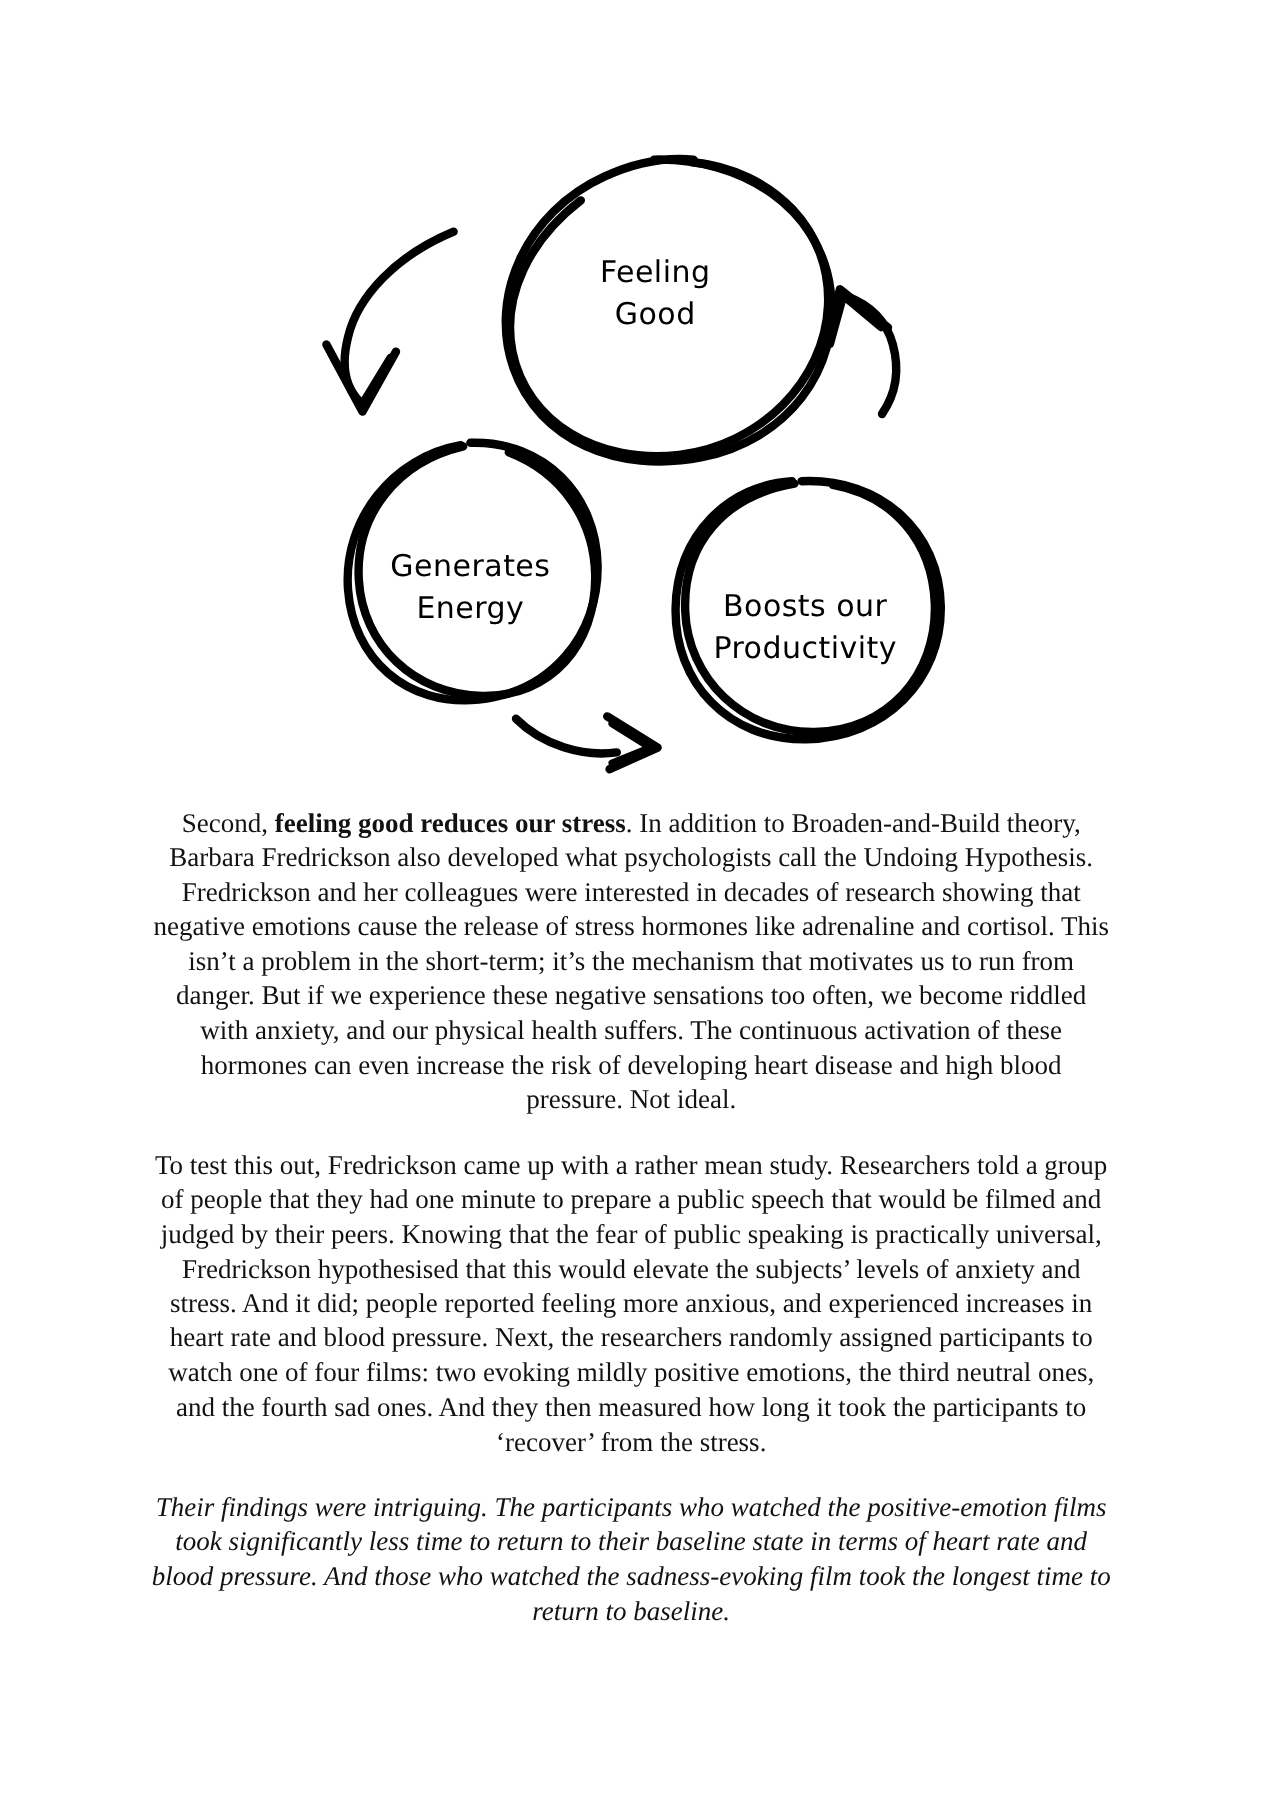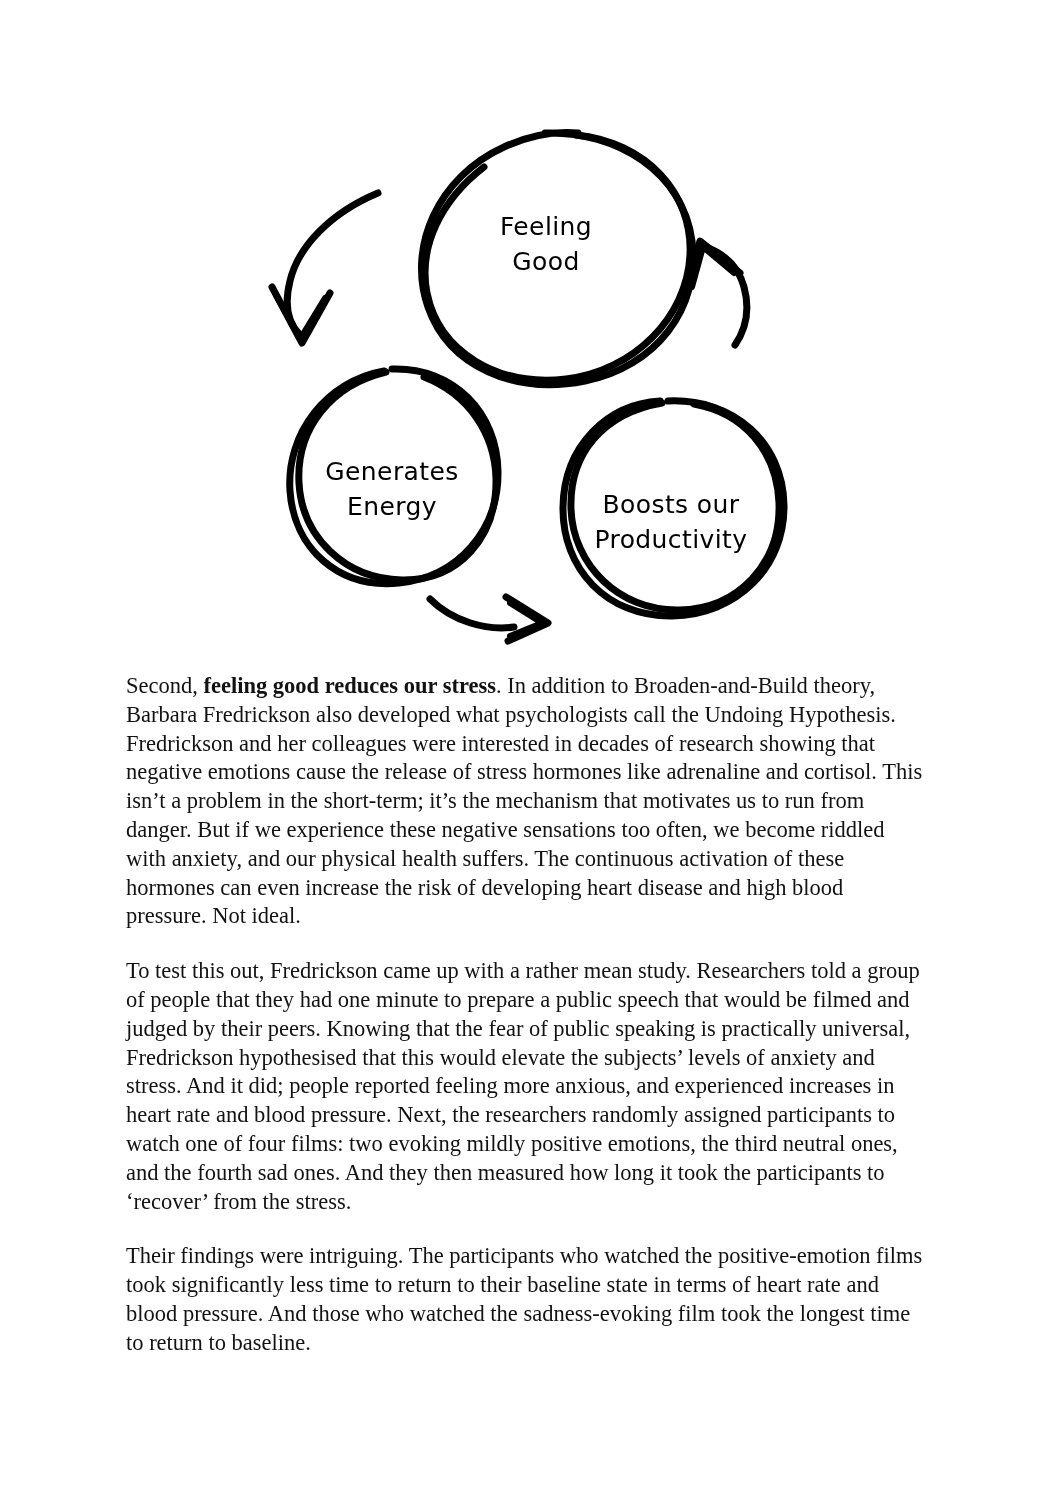--- a/index.html
+++ b/index.html
@@ -49,25 +49,26 @@
     position: absolute;
     left: 126px;
     top: 672px;
     width: 800px;
   }
   .body-text p {
     margin: 0 0 26px 0;
     font-family: "Liberation Serif", serif;
     font-size: 22.5px;
     line-height: 1.28;
-    text-align: left;
+    text-align: center;
     color: #121212;
   }
   .body-text p:last-child {
     margin-bottom: 12px;
+    font-style: italic;
   }
   .body-text b {
     font-weight: bold;
   }
 </style>
 </head>
 <body>
 
 <div class="page">
 

